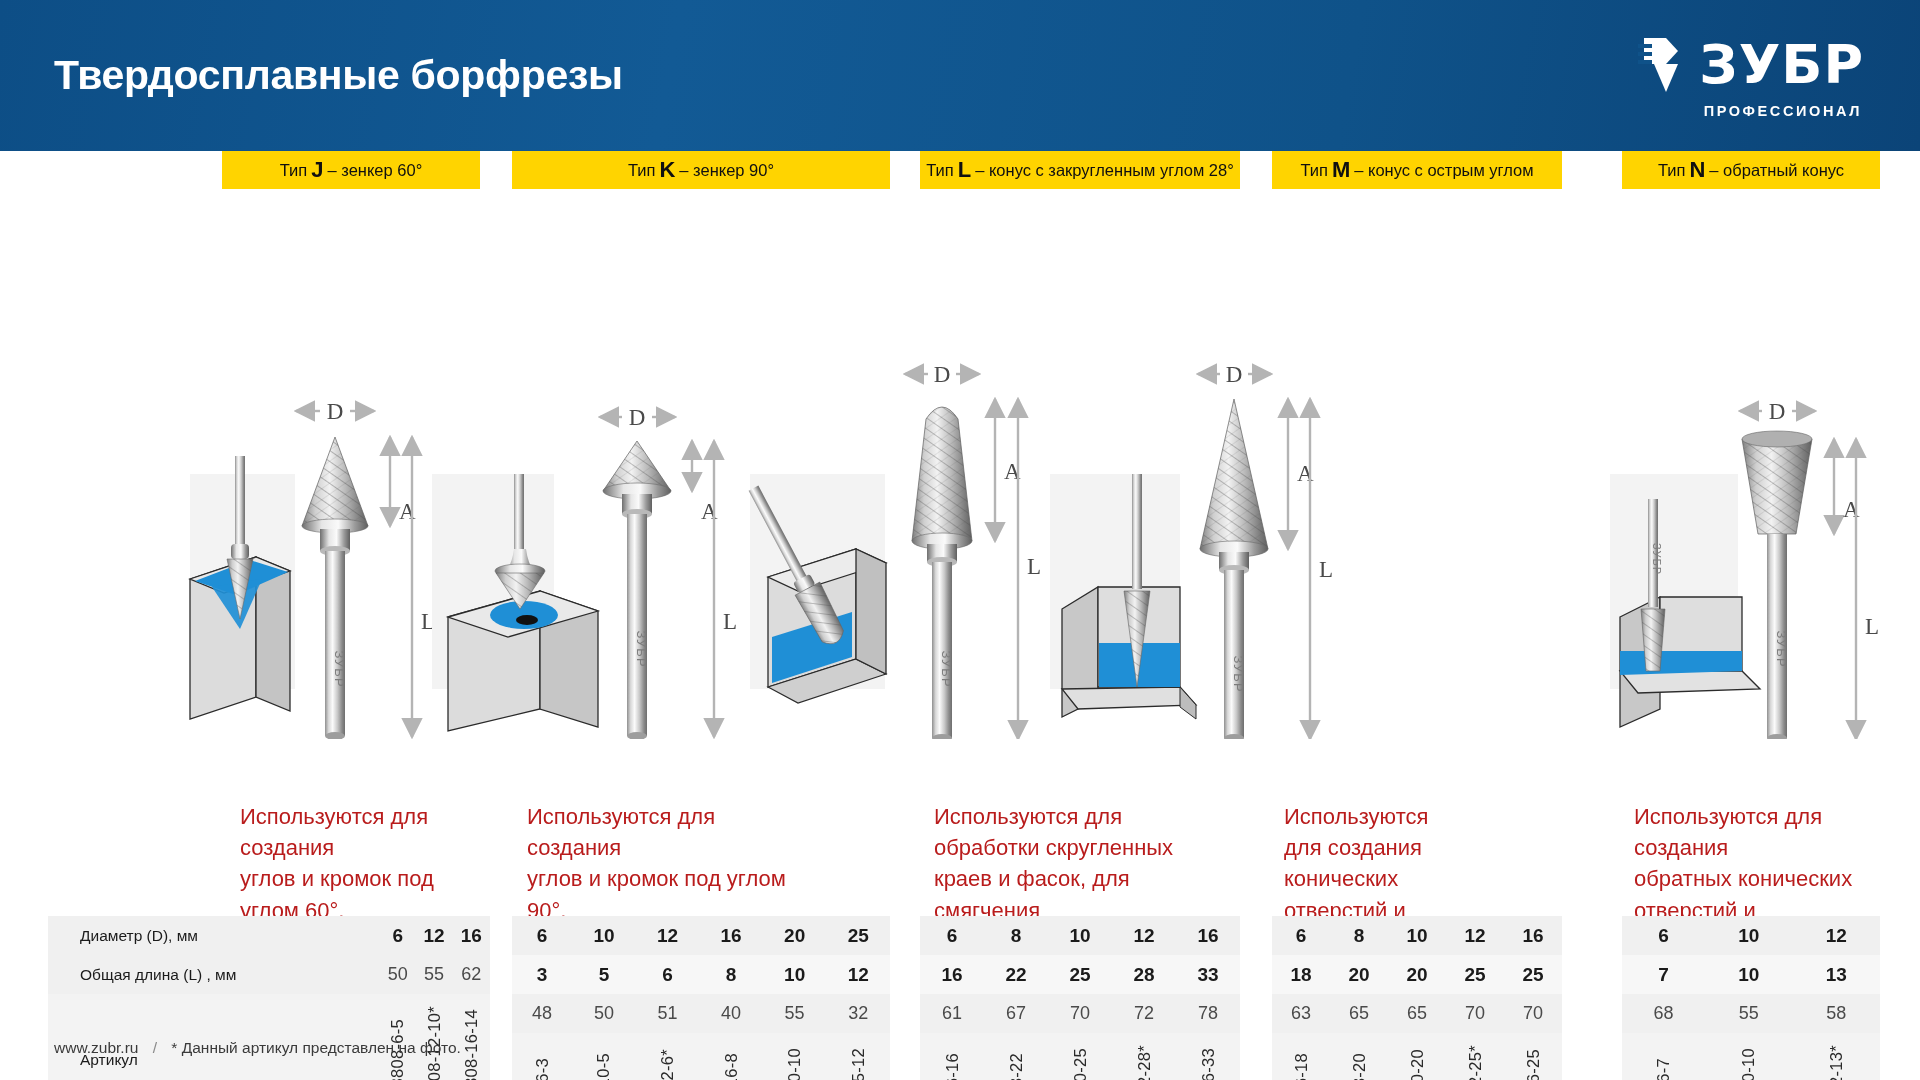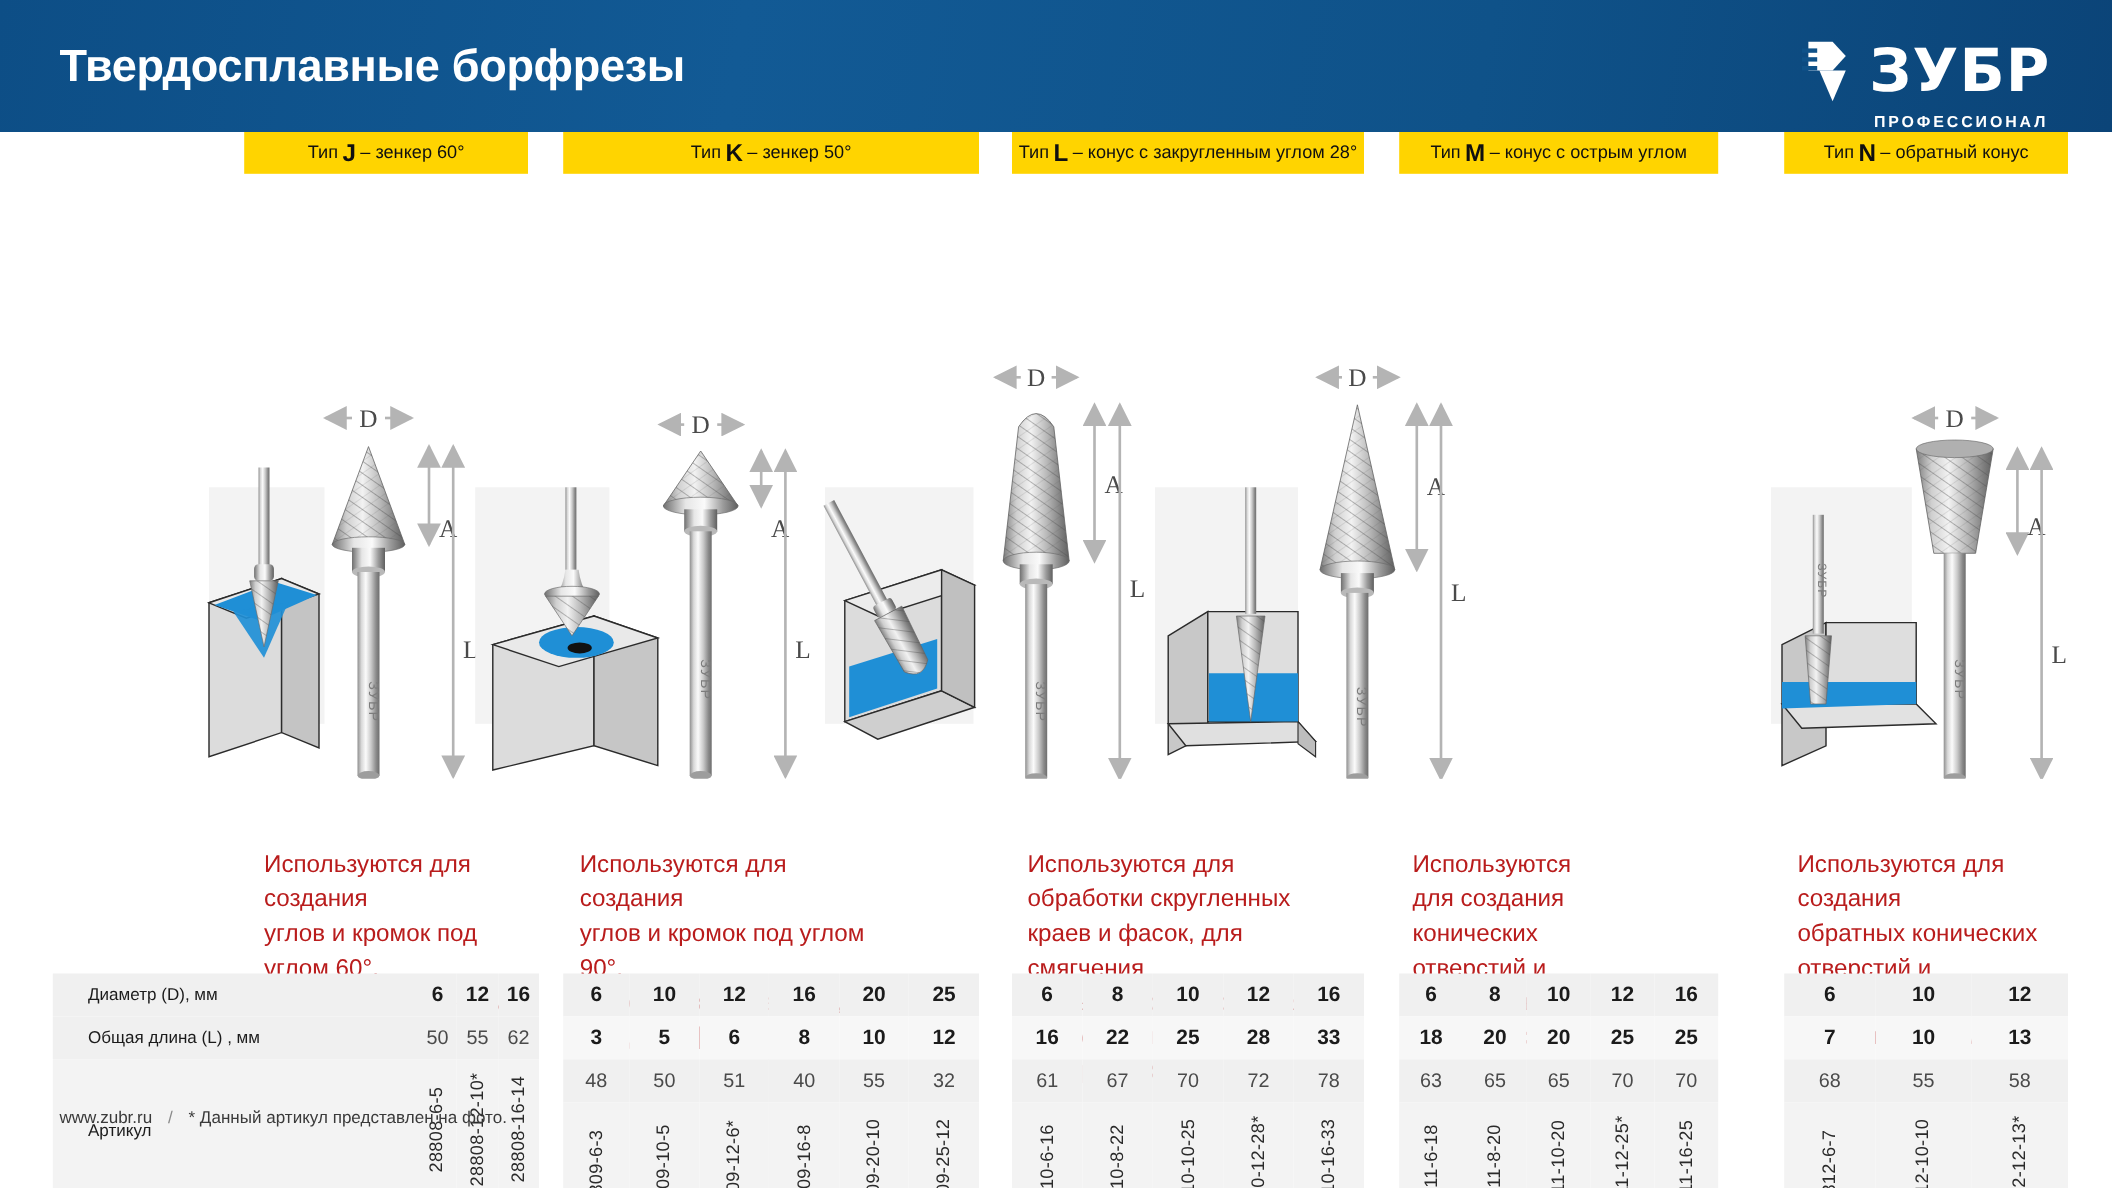--- a/index.html
+++ b/index.html
@@ -4,21 +4,21 @@
 <style>
   * { margin:0; padding:0; box-sizing:border-box; }
   html,body {
     width:1920px; height:1080px;
     font-family:"Liberation Sans", sans-serif;
     background:#ffffff; overflow:hidden;
   }
 
   
   .header {
-    position:relative; width:1920px; height:120px;
+    position:relative; width:1920px; height:151px;
     background:linear-gradient(100deg,#0d4e86 0%,#125A95 35%,#0f5289 70%,#0b4478 100%);
     display:flex; align-items:center;
   }
   .header-title {
     margin-left:54px; color:#ffffff;
     font-size:41px; font-weight:bold; letter-spacing:-0.3px;
   }
   .logo-wrap {
     position:absolute; right:56px; top:34px;
     display:flex; flex-direction:column; align-items:flex-end;
@@ -110,21 +110,21 @@
       <span>Тип</span>
       <span class="tl">J</span>
       <span>– зенкер 60°</span>
     </div>
   </div>
 
   <div class="col" style="left:512px;width:378px;">
     <div class="type-tag" style="width:378px;">
       <span>Тип</span>
       <span class="tl">K</span>
-      <span>– зенкер 50°</span>
+      <span>– зенкер 90°</span>
     </div>
   </div>
 
   <div class="col" style="left:920px;width:320px;">
     <div class="type-tag" style="width:320px;">
       <span>Тип</span>
       <span class="tl">L</span>
       <span>– конус с закругленным углом 28°</span>
     </div>
   </div>

